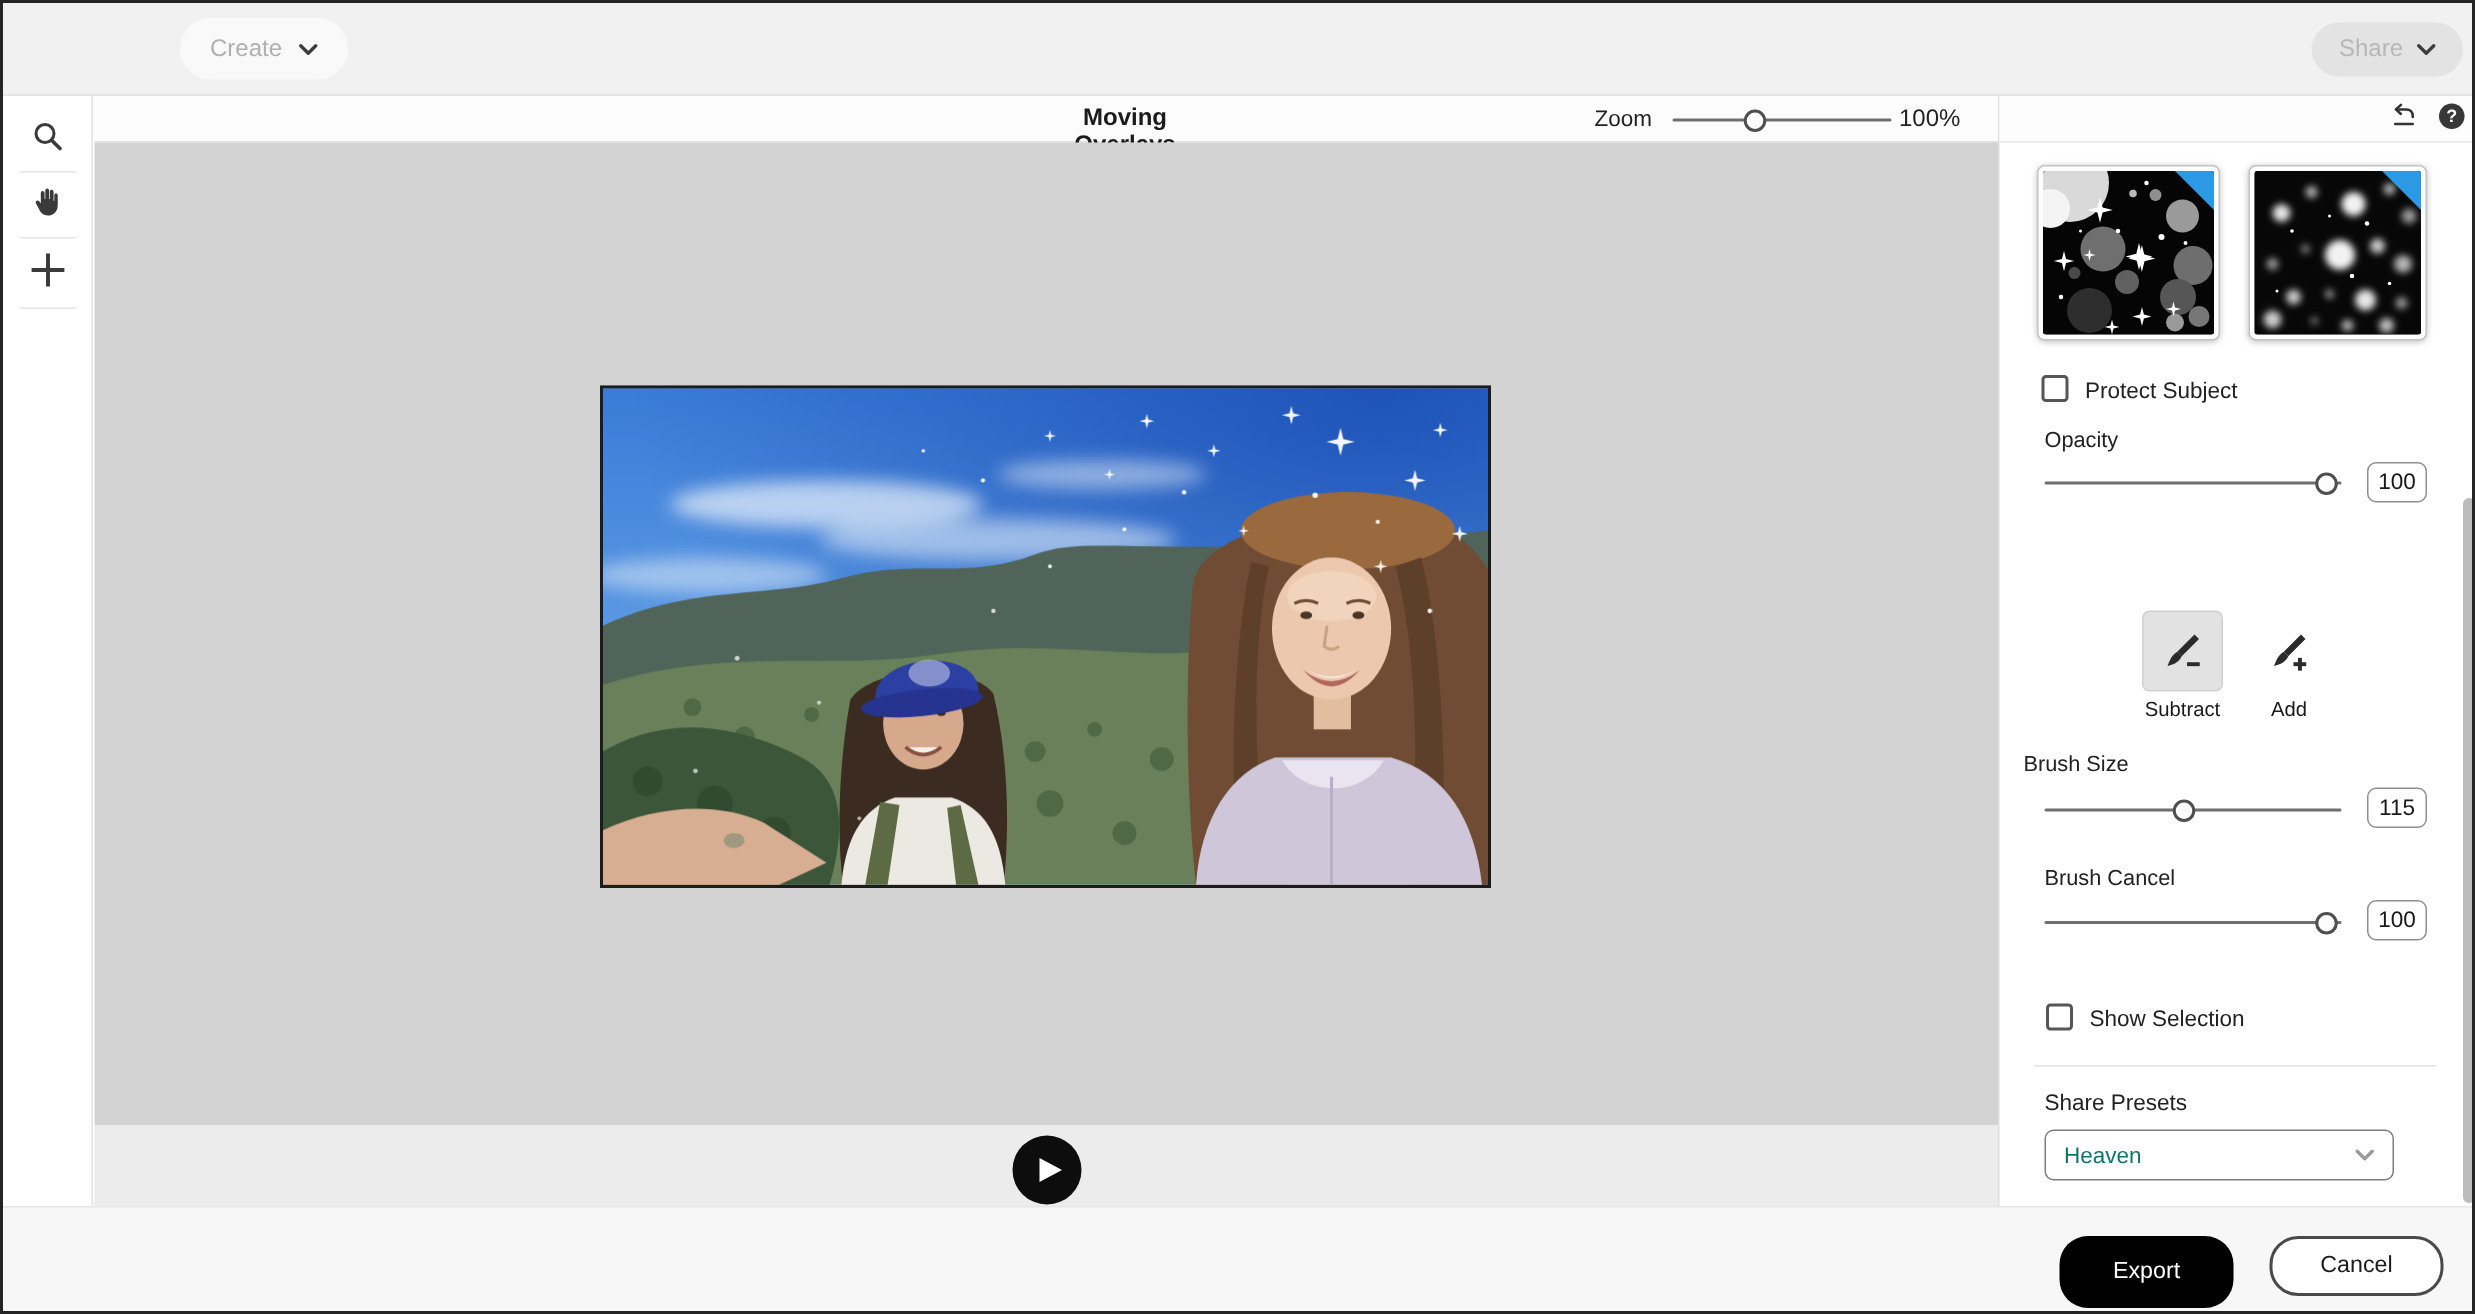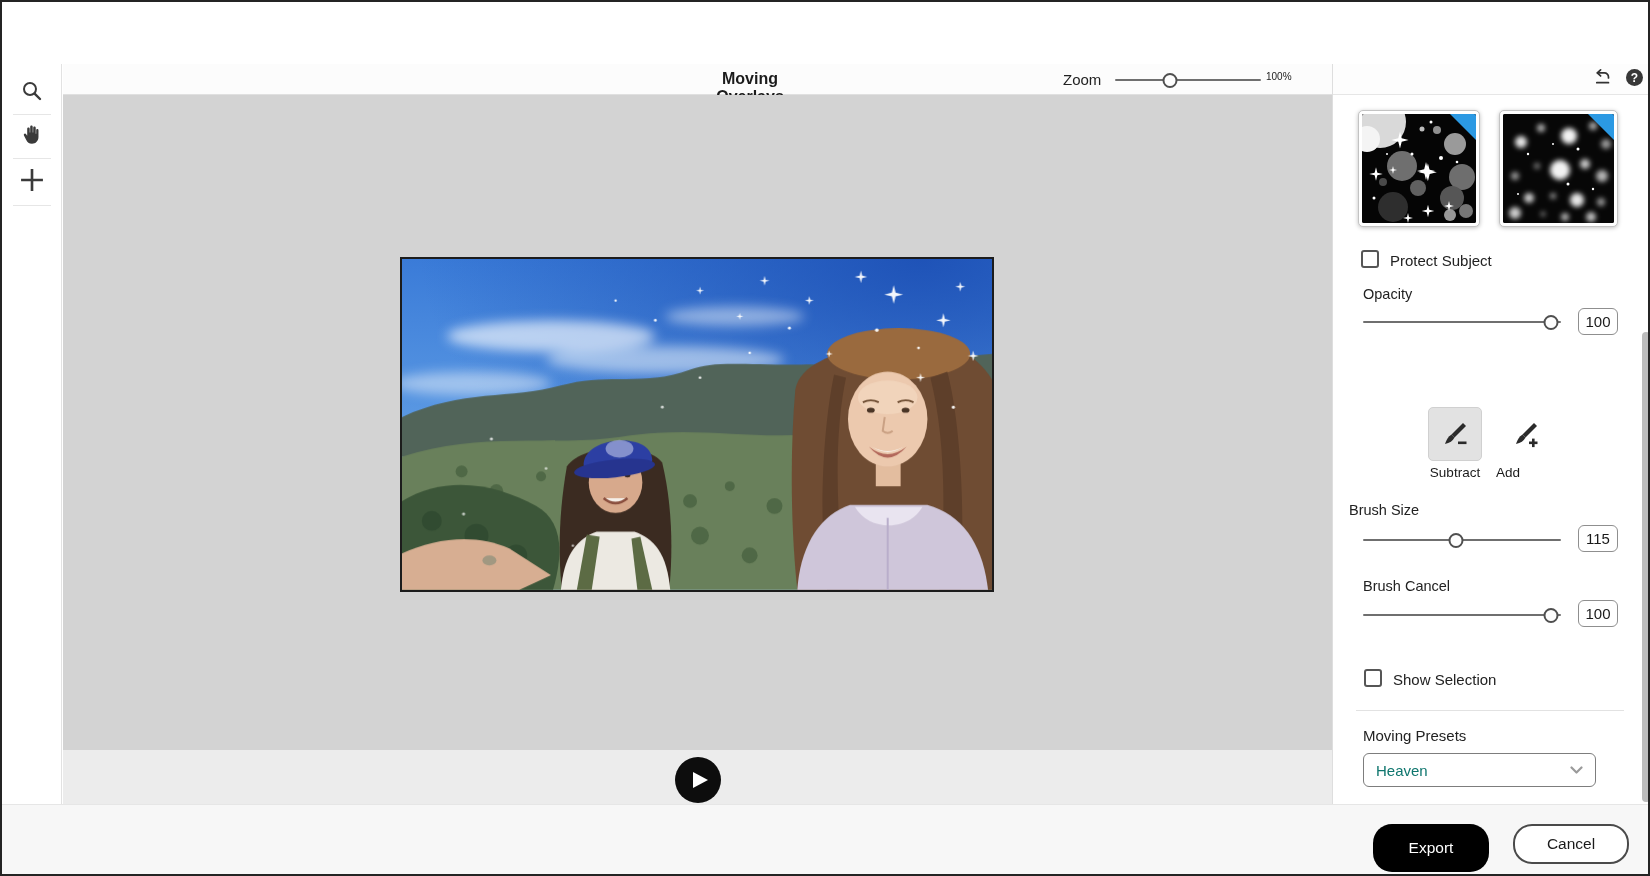--- a/index.html
+++ b/index.html
@@ -21,21 +21,21 @@
   .left-toolbar { position:absolute; left:0; top:62px; width:60px; height:740px; background:#fff; border-right:1px solid #e2e2e2; }
   .tool-btn { position:absolute; left:8px; width:44px; height:38px; display:flex; align-items:center; justify-content:center; border-radius:4px; cursor:pointer; }
   .tool-btn svg { width:24px; height:24px; }
   .tb-div { position:absolute; left:11px; width:38px; height:1px; background:#e6e6e6; }
 
   
   .canvas-header { position:absolute; left:61px; top:62px; width:1269px; height:31px; background:#fcfcfc; border-bottom:1px solid #e0e0e0; }
   .doc-title { position:absolute; left:627px; top:6px; width:120px; text-align:center; font-size:16px; font-weight:bold; color:#1b1b1b; }
   .zoom-label { position:absolute; left:1000px; top:7px; font-size:15px; color:#222; }
   .hdr-slider { position:absolute; left:1052px; top:8px; width:146px; height:16px; }
-  .zoom-value { position:absolute; left:1203px; top:7px; width:60px; font-size:10px; color:#222; }
+  .zoom-value { position:absolute; left:1203px; top:7px; width:60px; font-size:16px; color:#222; }
 
   
   .slider { position:relative; }
   .slider .track { position:absolute; left:0; right:0; top:7px; height:2px; background:#6f6f6f; border-radius:1px; }
   .slider .handle { position:absolute; top:0.5px; width:15px; height:15px; border-radius:50%; background:#fdfdfd;
     border:2px solid #4f4f4f; transform:translateX(-50%); cursor:pointer; }
 
   
   .canvas { position:absolute; left:61px; top:93px; width:1269px; height:655px; background:#d3d3d3; }
   .photo { position:absolute; left:337px; top:162px; width:594px; height:335px; border:2px solid #1c1c1c; background:#6b9bd8; }
@@ -92,20 +92,34 @@
   .export-btn { position:absolute; left:1371px; top:19px; width:116px; height:48px; border-radius:19px; border:none;
     background:#000000; color:#fff; font-size:15.5px; font-family:inherit; cursor:pointer; }
   .cancel-btn { position:absolute; left:1511px; top:19px; width:116px; height:40px; border-radius:19px;
     background:#fff; border:2px solid #4a4a4a; color:#1b1b1b; font-size:15.5px; font-family:inherit; cursor:pointer; }
 </style>
 </head>
 <body>
 
 <div class="root">
 
+  <div class="topbar">
+    <div class="create-btn">
+      <span class="lbl">Create</span>
+      <svg class="chev" viewBox="0 0 13 8">
+          <polyline points="1.5,1.5 6.5,6.5 11.5,1.5"></polyline>
+        </svg>
+    </div>
+    <div class="share-btn">
+      <span class="lbl">Share</span>
+      <svg class="chev" viewBox="0 0 13 8">
+          <polyline points="1.5,1.5 6.5,6.5 11.5,1.5"></polyline>
+        </svg>
+    </div>
+  </div>
 
   <div class="left-toolbar">
     <div class="tool-btn" style="top:8px">
       <svg viewBox="0 0 24 24">
         <circle cx="10" cy="10" r="6" fill="none" stroke="#3a3a3a" stroke-width="2"></circle>
         <line x1="14.6" y1="14.6" x2="20" y2="20" stroke="#3a3a3a" stroke-width="2.4" stroke-linecap="round"></line>
       </svg>
     </div>
     <div class="tb-div" style="top:50px"></div>
     <div class="tool-btn" style="top:52px">
@@ -377,42 +391,42 @@
     </button>
     <button class="mode-tile" style="left:166px">
       <svg viewBox="0 0 28 28">
         <path d="M22 3 L25 6 L13.5 17.5 L10.5 14.5 Z" fill="#2b2b2b"></path>
         <path d="M10.5 14.5 L13.5 17.5 C12 21 8.5 23 4 24 C5.5 20 7 16.5 10.5 14.5 Z" fill="#2b2b2b"></path>
         <rect x="17" y="21.5" width="8.5" height="2.6" fill="#2b2b2b"></rect>
         <rect x="20" y="18.6" width="2.6" height="8.5" fill="#2b2b2b"></rect>
       </svg>
     </button>
     <div class="mode-label" style="left:95px">Subtract</div>
-    <div class="mode-label" style="left:148px">Add</div>
+    <div class="mode-label" style="left:166px">Add</div>
 
     <div class="fld-label" style="left:16px; top:438px">Brush Size</div>
     <div class="slider pnl-slider" style="top:468px">
       <div class="track"></div>
       <div class="handle" style="left: 47%;"></div>
     </div>
     <div class="valbox" style="top:461px">115</div>
 
     <div class="fld-label" style="left:30px; top:514px">Brush Cancel</div>
     <div class="slider pnl-slider" style="top:543px">
       <div class="track"></div>
       <div class="handle" style="left: 95%;"></div>
     </div>
     <div class="valbox" style="top:536px">100</div>
 
     <span class="checkbox" style="left:31px; top:605px"></span>
     <span class="cb-label" style="left:60px; top:607px">Show Selection</span>
 
     <div class="pnl-divider"></div>
 
-    <div class="fld-label" style="left:30px; top:663px; font-size:15px">Moving Presets</div>
+    <div class="fld-label" style="left:30px; top:663px; font-size:15px">Share Presets</div>
     <div class="dropdown">
       <span class="sel">Heaven</span>
       <svg class="chev" viewBox="0 0 13 8">
           <polyline points="1.5,1.5 6.5,6.5 11.5,1.5"></polyline>
         </svg>
     </div>
 
     <div class="pnl-scrollbar"></div>
   </div>
 

